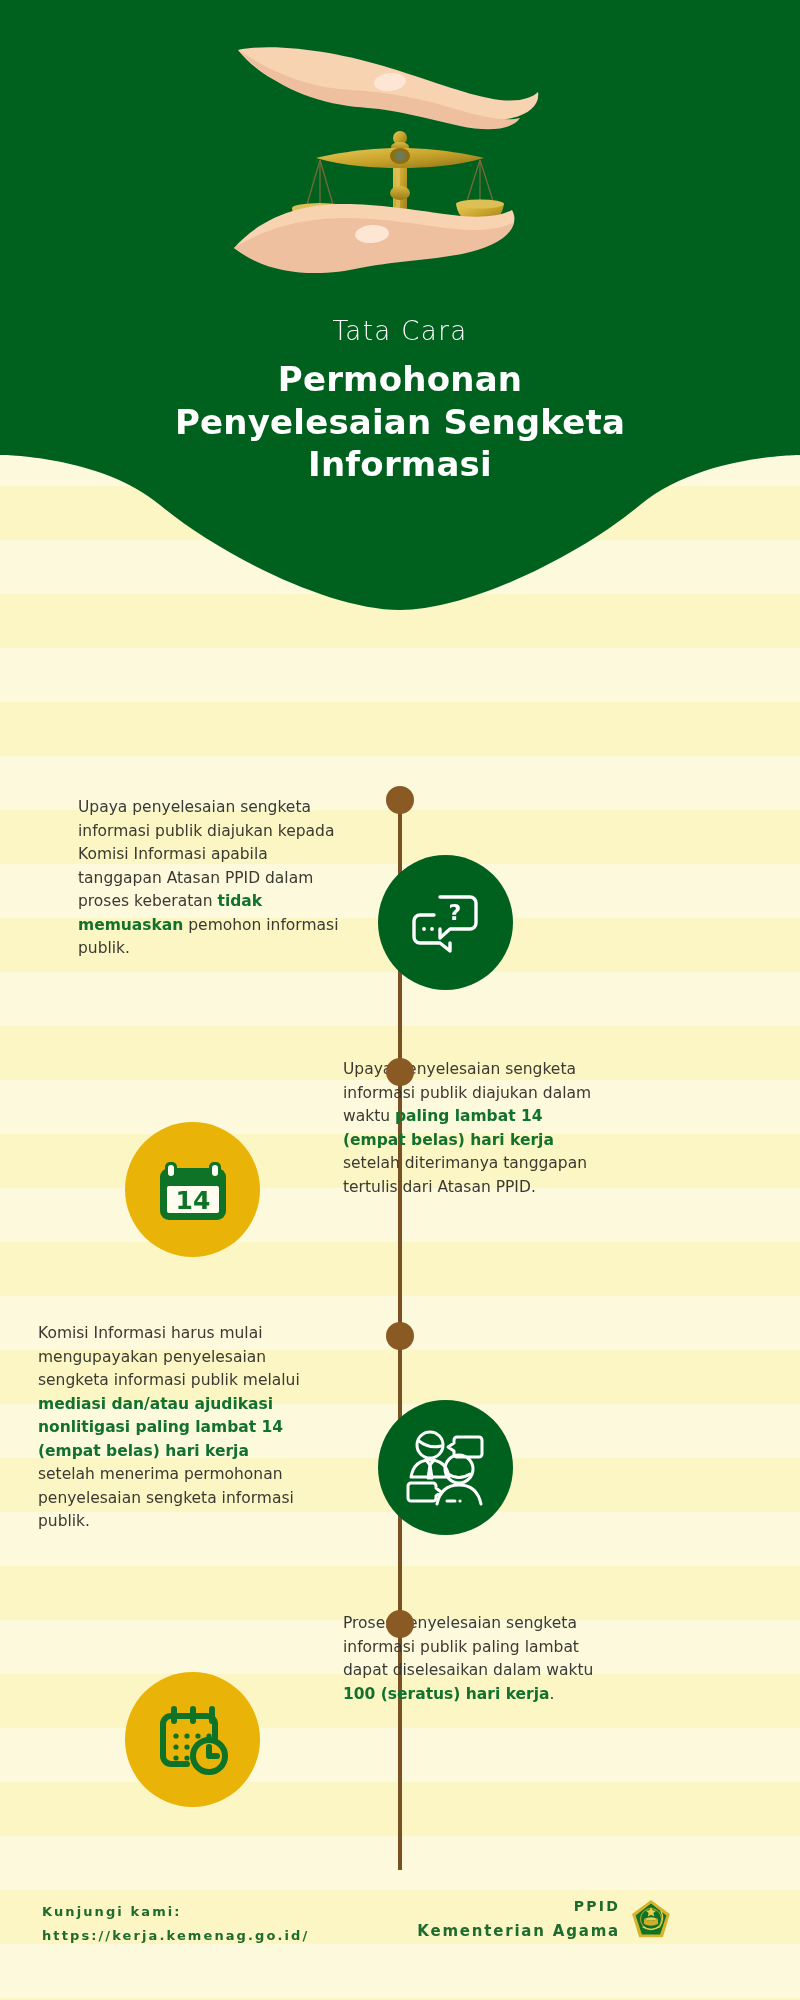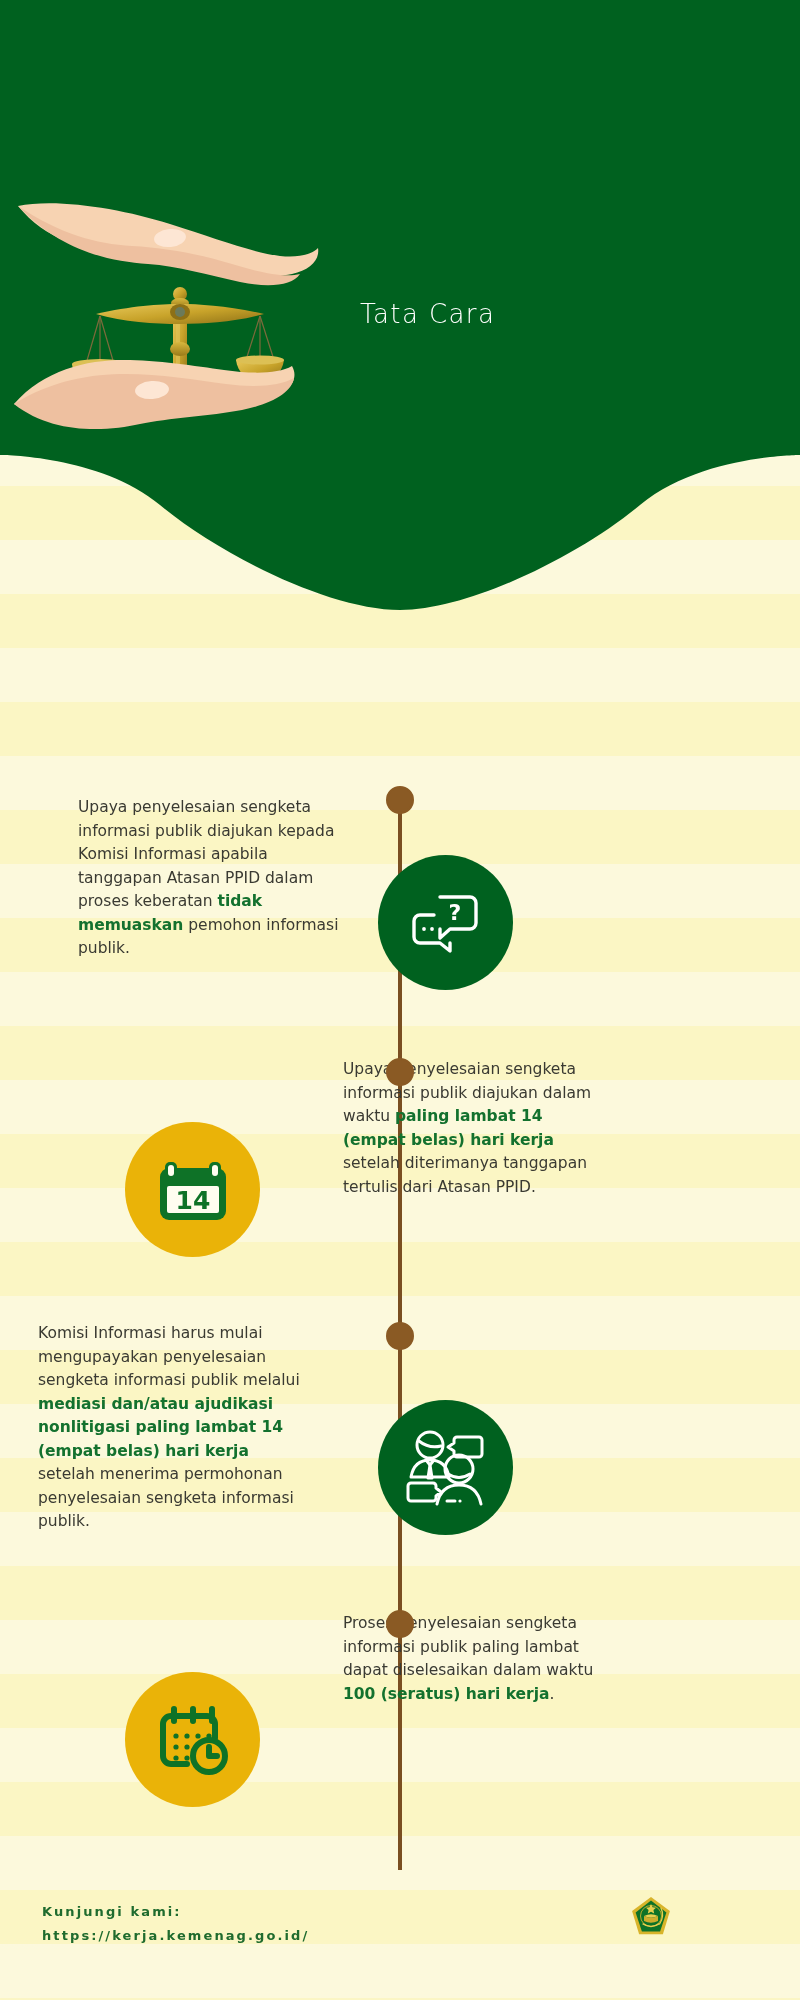--- a/index.html
+++ b/index.html
@@ -23,21 +23,21 @@
 
   
   .header{
     position:absolute; left:0; top:0; width:800px; height:610px;
     z-index:2;
   }
   .header svg{ display:block; width:800px; height:610px; }
 
   .header-content{
     position:absolute; left:0; top:0; width:800px; height:610px;
-    z-index:3; display:flex; flex-direction:row; align-items:center;
+    z-index:3; display:flex; flex-direction:column; align-items:center;
   }
 
   
   .illustration{ position:relative; width:360px; height:260px; margin-top:38px; }
   .illustration svg{ display:block; width:360px; height:260px; }
 
   .kicker{
     margin-top:18px;
     font-size:26px; font-weight:300; letter-spacing:1.4px;
     color:#ffffff; text-align:center;
@@ -185,20 +185,25 @@
 
       <g>
         <path d="M14,210 C44,176 86,166 124,166 C156,166 196,172 224,176 C252,180 278,180 292,172 C300,186 288,200 264,208 C236,217 196,214 166,216 C120,219 58,238 14,210 Z" fill="#f7d3b2"></path>
         <path d="M14,210 C52,186 92,180 126,180 C160,180 196,186 226,190 C254,194 280,192 294,184 C292,198 272,210 242,216 C210,222 168,224 140,230 C104,238 52,240 14,210 Z" fill="#eec0a0"></path>
         <ellipse cx="152" cy="196" rx="17" ry="9" fill="#fde6d4" transform="rotate(-4 152 196)"></ellipse>
       </g>
     </svg>
   </div>
 
   <div class="kicker">Tata Cara</div>
+  <div class="maintitle">
+    <div>Permohonan</div>
+    <div>Penyelesaian Sengketa</div>
+    <div>Informasi</div>
+  </div>
 </div>
 
 <div class="timeline-line"></div>
 <div class="tl-dot d1"></div>
 <div class="tl-dot d2"></div>
 <div class="tl-dot d3"></div>
 <div class="tl-dot d4"></div>
 
 <div class="step s1-text">
   <div class="step-text t-right">Upaya penyelesaian sengketa informasi publik diajukan kepada Komisi Informasi apabila tanggapan Atasan PPID dalam proses keberatan <b>tidak memuaskan</b> pemohon informasi publik.</div>
@@ -282,20 +287,24 @@
   <div class="step-text t-left">Proses penyelesaian sengketa informasi publik paling lambat dapat diselesaikan dalam waktu <b>100 (seratus) hari kerja</b>.</div>
 </div>
 
 <div class="footer">
   <div class="footer-left">
     <div>Kunjungi kami:</div>
     <div>https://kerja.kemenag.go.id/</div>
   </div>
 
   <div class="footer-right">
+    <div class="footer-right-text">
+      <div class="fr-ppid">PPID</div>
+      <div class="fr-kemenag">Kementerian Agama</div>
+    </div>
     <div class="logo-badge">
       <svg viewBox="0 0 60 60" xmlns="http://www.w3.org/2000/svg">
         <polygon points="30,3 57,23 47,56 13,56 3,23" fill="#d8b42a"></polygon>
         <polygon points="30,8 52,25 43,52 17,52 8,25" fill="#0e7227"></polygon>
         <circle cx="30" cy="30" r="15" fill="none" stroke="#d8b42a" stroke-width="1.2"></circle>
         <path d="M30 13 l2.2 4.6 l5 .6 l-3.7 3.4 1 5 -4.5-2.5 -4.5 2.5 1-5 -3.7-3.4 5-.6 z" fill="#e8cf4e"></path>
         <path d="M20 30 q10 -5 20 0 q-10 5 -20 0 z" fill="#e8cf4e"></path>
         <path d="M20 30 v7 q10 5 20 0 v-7 q-10 5 -20 0 z" fill="#cdae2c"></path>
         <path d="M18 41 q12 8 24 0" fill="none" stroke="#e8cf4e" stroke-width="2.2"></path>
         <path d="M44 18 q6 12 -2 24" fill="none" stroke="#e8cf4e" stroke-width="1.8"></path>

